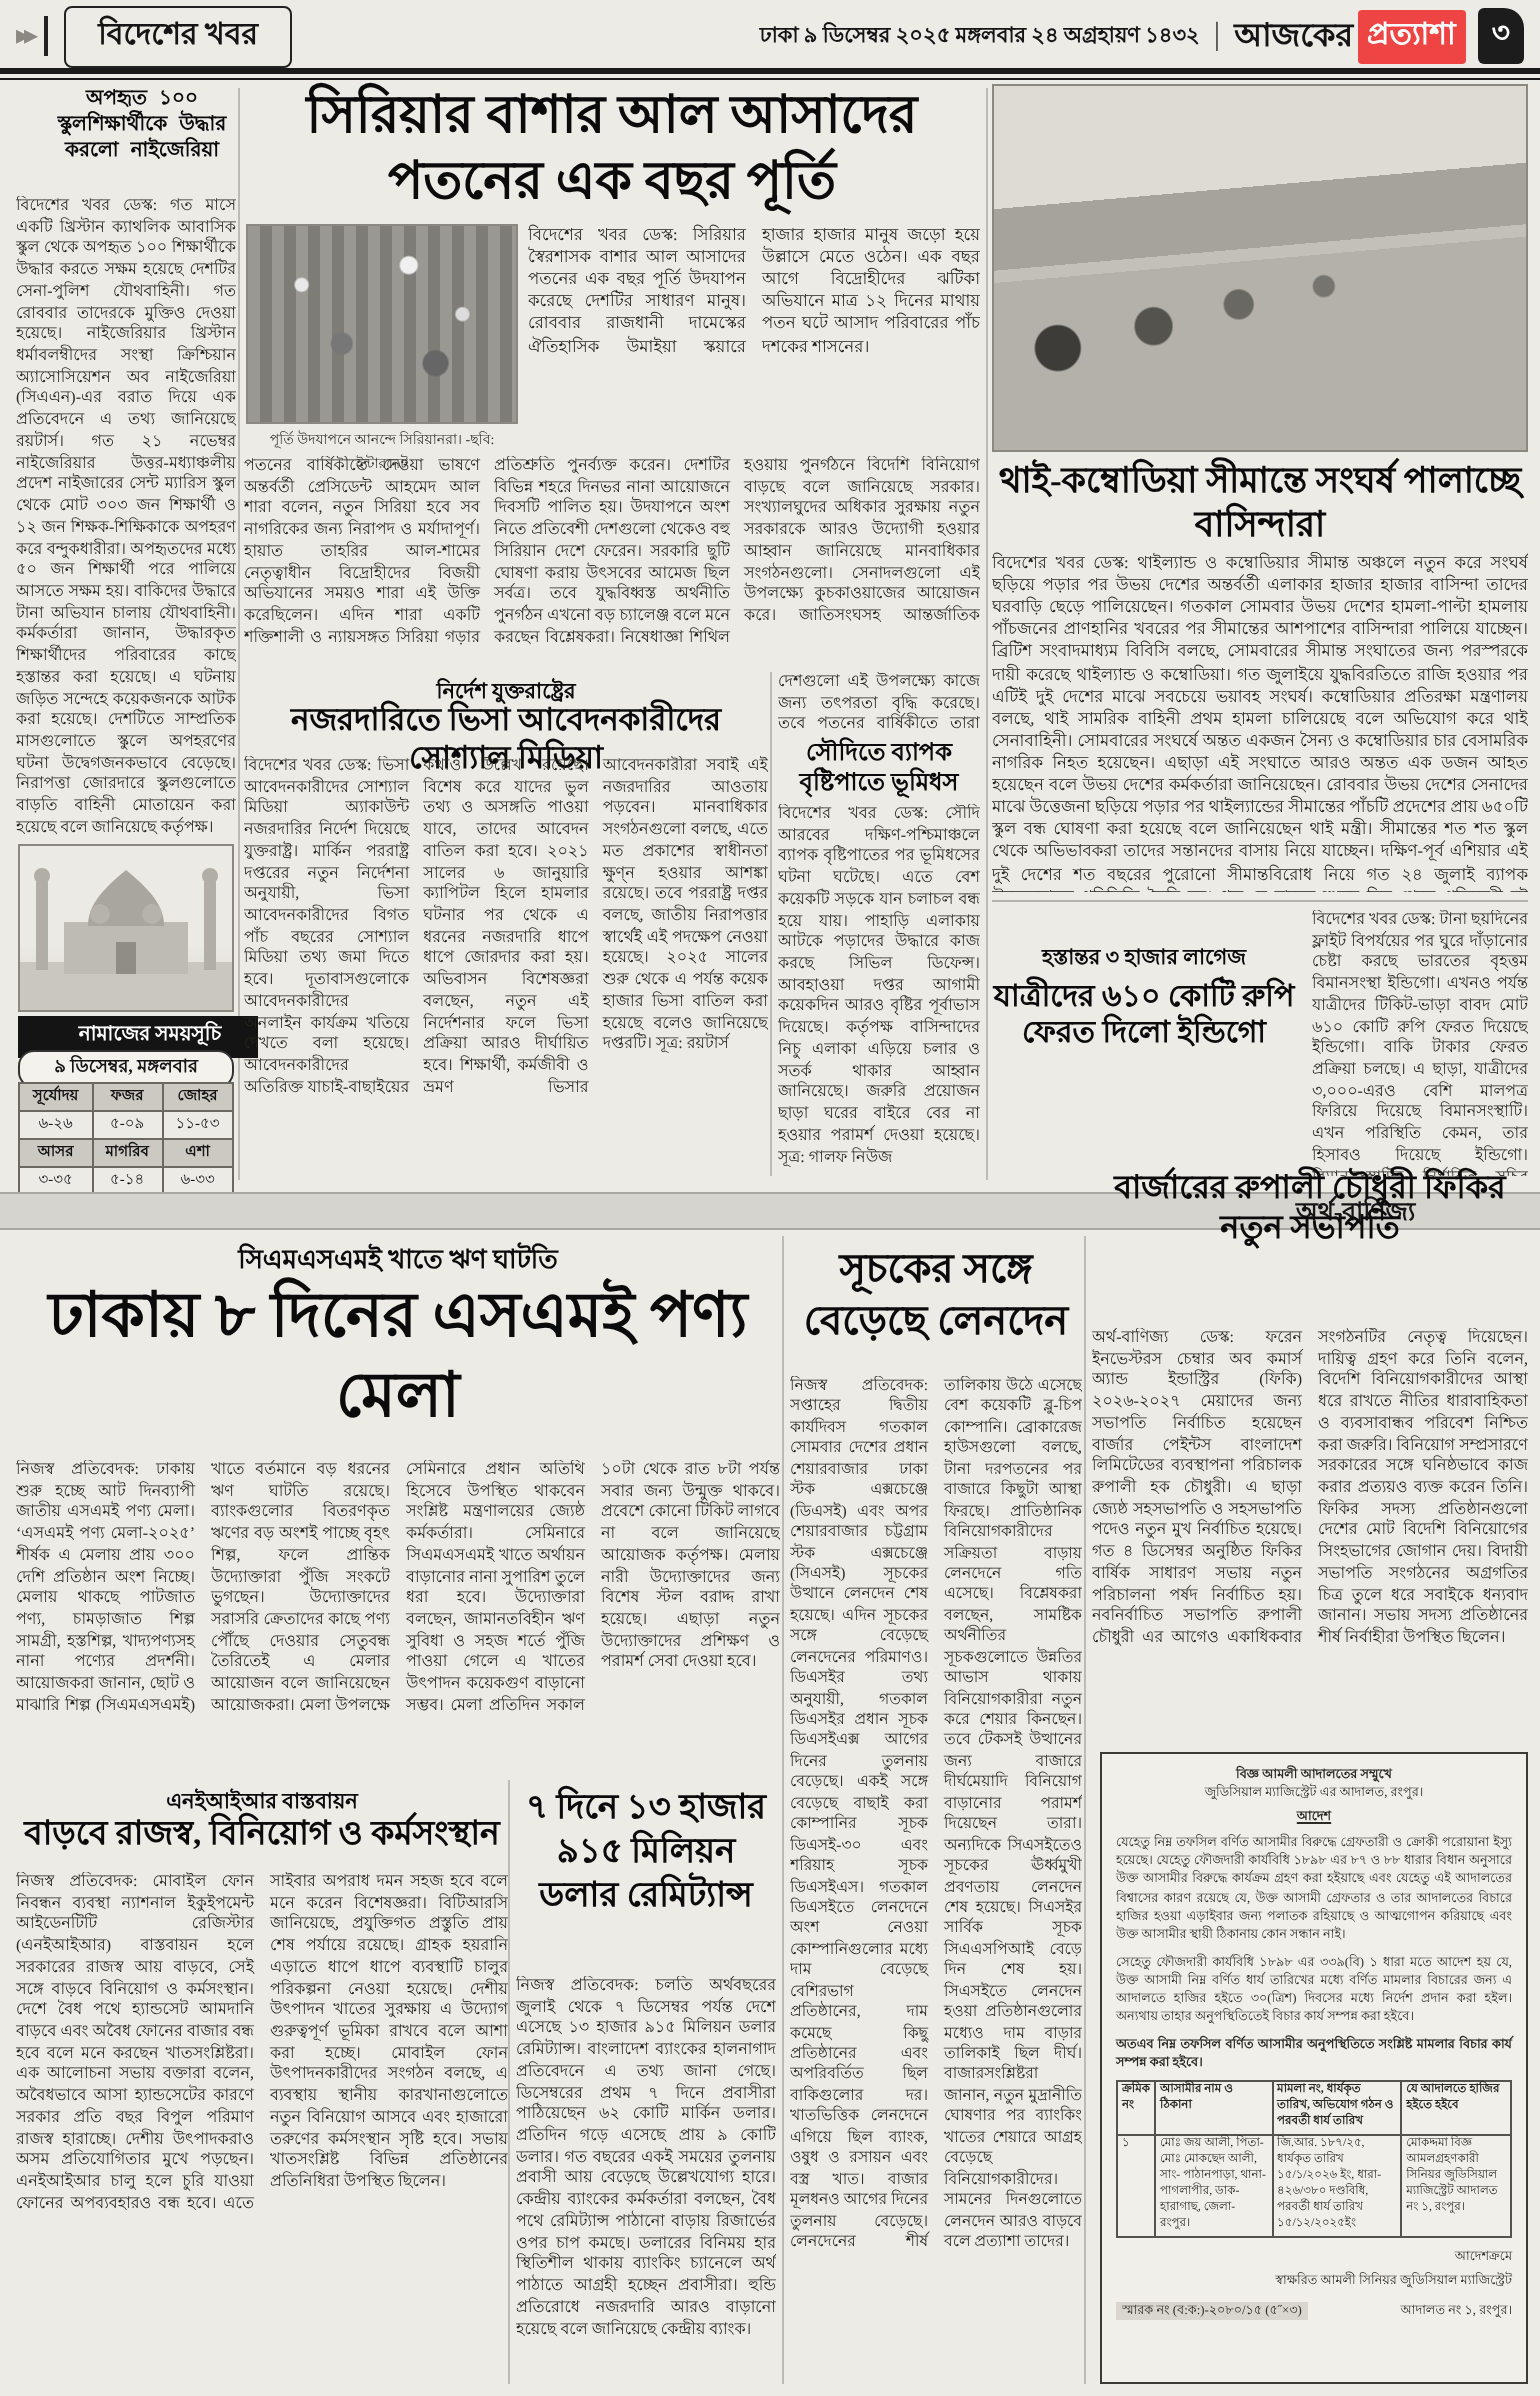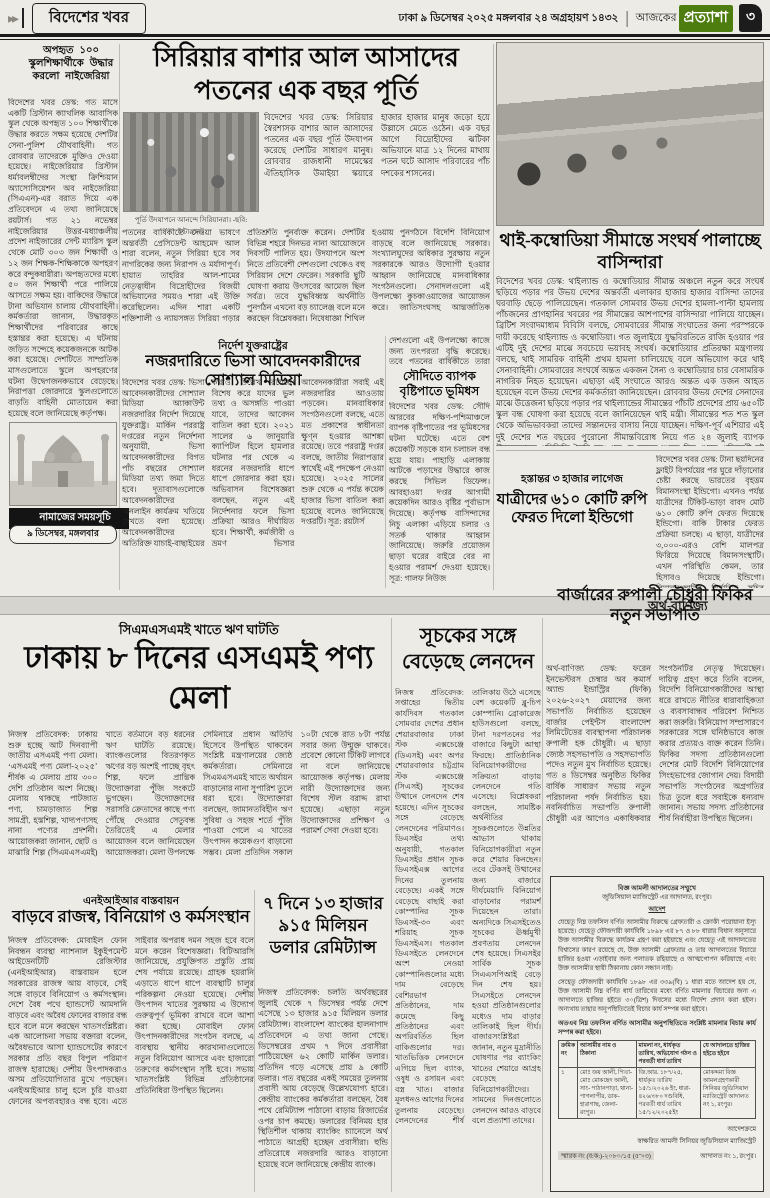--- a/index.html
+++ b/index.html
@@ -13,21 +13,21 @@
   .cols2{column-count:2;column-gap:8px;}
   .cols3{column-count:3;column-gap:7px;}
   .cols4{column-count:4;column-gap:8px;}
   .vrule{width:1px;background:#bdbbb5;}
   .photo{border:1px solid #8a8881;box-sizing:border-box;}
   .caption{font-size:7px;text-align:center;color:#33332d;}
   
   .hdr{display:flex;align-items:center;}
   .hdr-box{border:1.6px solid #222;border-radius:4px;padding:1px 16px 3px 16px;
            font-weight:bold;font-size:15px;}
-  .nameplate-red{background:#4d7c0f;color:#fff;font-weight:bold;padding:0 5px 2px 5px;border-radius:2px;}
+  .nameplate-red{background:#ef4444;color:#fff;font-weight:bold;padding:0 5px 2px 5px;border-radius:2px;}
   .pagenum{background:#1c1c1c;color:#fff;font-weight:bold;border-radius:3px 10px 3px 3px;
            padding:1px 7px 3px 7px;font-size:14px;}
   .dblrule{border-top:3px solid #1b1b1b;border-bottom:1px solid #1b1b1b;height:2px;}
   
   .prayer-band{background:#141414;color:#fff;font-weight:bold;font-size:10px;text-align:center;
                padding:1px 0 3px 12px;}
   .prayer-date{border:1.2px solid #333;border-radius:8px;font-weight:bold;font-size:9px;
                text-align:center;padding:0 0 2px 0;background:#f4f2ed;}
   table.prayer{border-collapse:collapse;width:100%;font-size:7.5px;text-align:center;}
   table.prayer td{border:0.8px solid #6a6861;padding:0 1px 1px 1px;}
@@ -49,21 +49,21 @@
 
 <div class="page">
 
   <div class="abs hdr" style="left:8px;top:5px;right:8px;height:26px;">
     <span style="color:#8a8881;font-size:14px;letter-spacing:-3px;">▸▸</span>
     <span style="width:2px;height:20px;background:#222;margin:0 8px 0 6px;"></span>
     <span class="hdr-box">বিদেশের খবর</span>
     <span style="flex:1;"></span>
     <span style="font-size:10.5px;font-weight:bold;">ঢাকা ৯ ডিসেম্বর ২০২৫ মঙ্গলবার ২৪ অগ্রহায়ণ ১৪৩২</span>
     <span style="font-size:16px;margin:0 7px;color:#444;">|</span>
-    <span style="font-size:11px;font-weight:normal;">আজকের</span>
+    <span style="font-size:16px;font-weight:bold;">আজকের</span>
     <span class="nameplate-red" style="font-size:15px;margin-left:2px;">প্রত্যাশা</span>
     <span class="pagenum" style="margin-left:6px;">৩</span>
   </div>
   <div class="abs dblrule" style="left:0;top:34px;right:0;"></div>
 
   <div class="abs vrule" style="left:119px;top:44px;height:546px;"></div>
   <div class="abs vrule" style="left:493px;top:44px;height:546px;"></div>
   <div class="abs vrule" style="left:385px;top:336px;height:252px;"></div>
 
   <div class="abs hl" style="left:16px;top:44px;width:110px;font-size:10px;line-height:1.3;font-family:Liberation Mono, monospace;">অপহৃত ১০০ স্কুলশিক্ষার্থীকে উদ্ধার করলো নাইজেরিয়া</div>
@@ -78,20 +78,44 @@
       <circle cx="95" cy="15" r="4" fill="#b0aea6"></circle>
       <rect x="22" y="38" width="62" height="26" fill="#bdbbb3"></rect>
       <path d="M53 12 C38 24 34 32 34 40 L72 40 C72 32 68 24 53 12 Z" fill="#a8a69e"></path>
       <circle cx="40" cy="34" r="5" fill="#b5b3ab"></circle>
       <circle cx="66" cy="34" r="5" fill="#b5b3ab"></circle>
       <rect x="48" y="48" width="10" height="16" fill="#8f8d85"></rect>
     </svg>
   </div>
   <div class="abs prayer-band" style="left:9px;top:508px;width:108px;">নামাজের সময়সূচি</div>
   <div class="abs prayer-date" style="left:9px;top:525px;width:106px;">৯ ডিসেম্বর, মঙ্গলবার</div>
+  <table class="prayer abs" style="left:9px;top:541px;width:108px;">
+    <tbody>
+        <tr class="lbl">
+      <td>সূর্যোদয়</td>
+      <td>ফজর</td>
+      <td>জোহর</td>
+    </tr>
+    <tr>
+      <td>৬-২৬</td>
+      <td>৫-০৯</td>
+      <td>১১-৫৩</td>
+    </tr>
+    <tr class="lbl">
+      <td>আসর</td>
+      <td>মাগরিব</td>
+      <td>এশা</td>
+    </tr>
+    <tr>
+      <td>৩-৩৫</td>
+      <td>৫-১৪</td>
+      <td>৬-৩৩</td>
+    </tr>
+  </tbody>
+    </table>
 
   <div class="abs hl" style="left:122px;top:42px;width:368px;font-size:26px;line-height:1.25;">সিরিয়ার বাশার আল আসাদের পতনের এক বছর পূর্তি</div>
   <div class="abs photo" style="left:123px;top:112px;width:136px;height:100px;
               background:
                radial-gradient(circle at 20% 30%, #e8e8e8 0 3px, transparent 4px),
                radial-gradient(circle at 60% 20%, #f0f0f0 0 4px, transparent 5px),
                radial-gradient(circle at 80% 45%, #ddd 0 3px, transparent 4px),
                radial-gradient(circle at 35% 60%, #777 0 5px, transparent 6px),
                radial-gradient(circle at 70% 70%, #666 0 6px, transparent 7px),
                repeating-linear-gradient(90deg,#9a9892 0 6px,#7e7c76 6px 12px),

